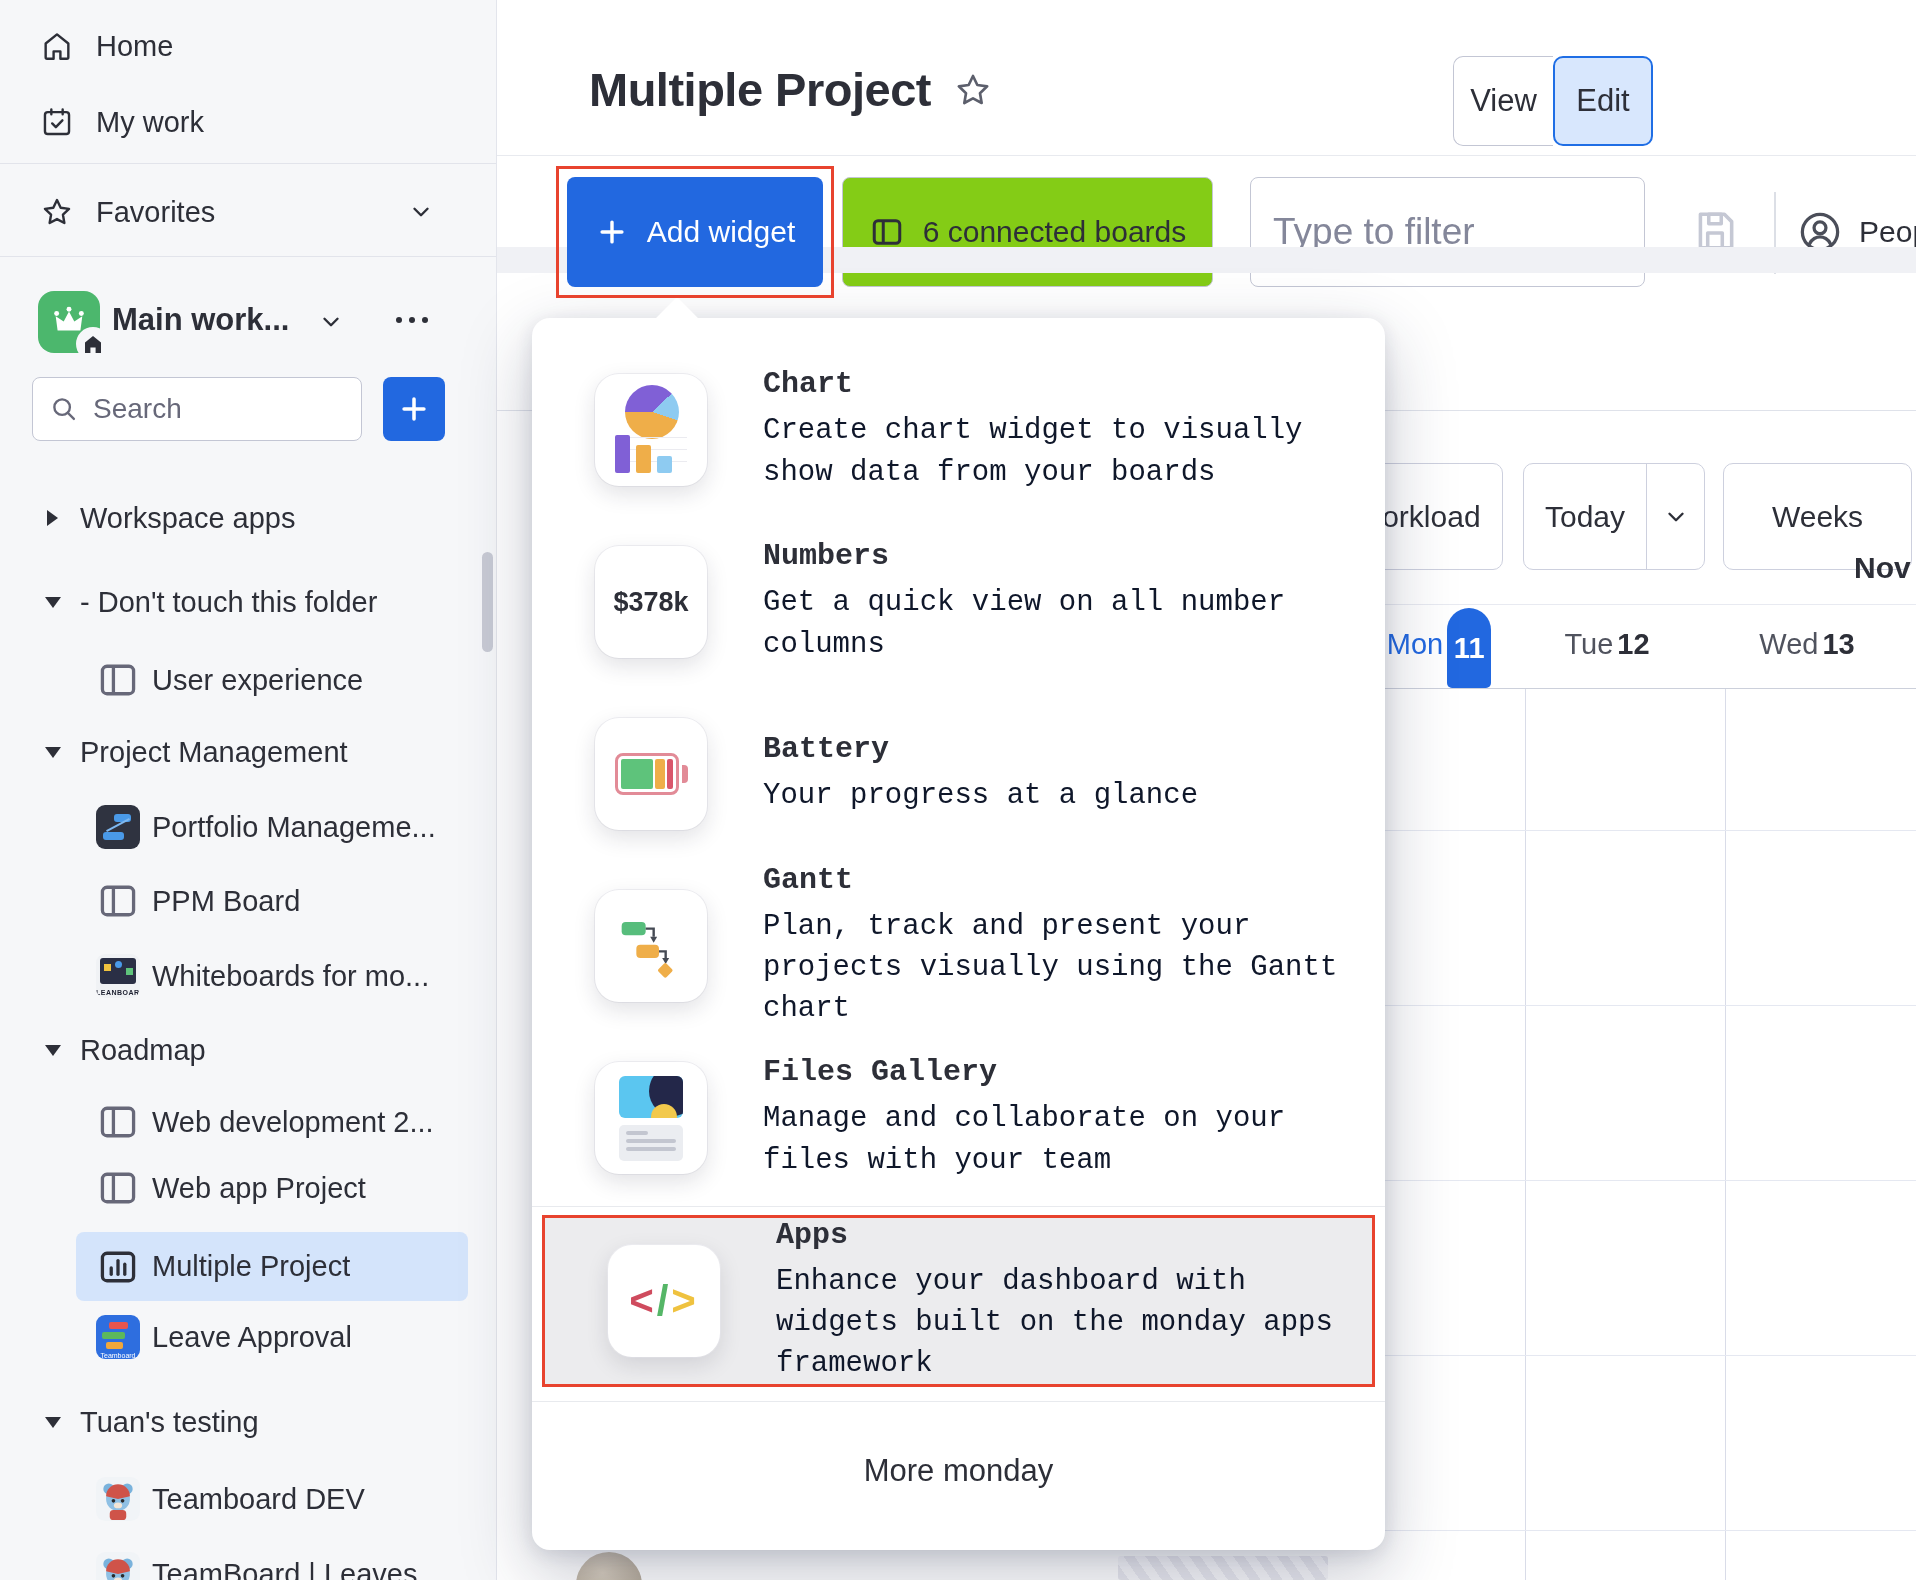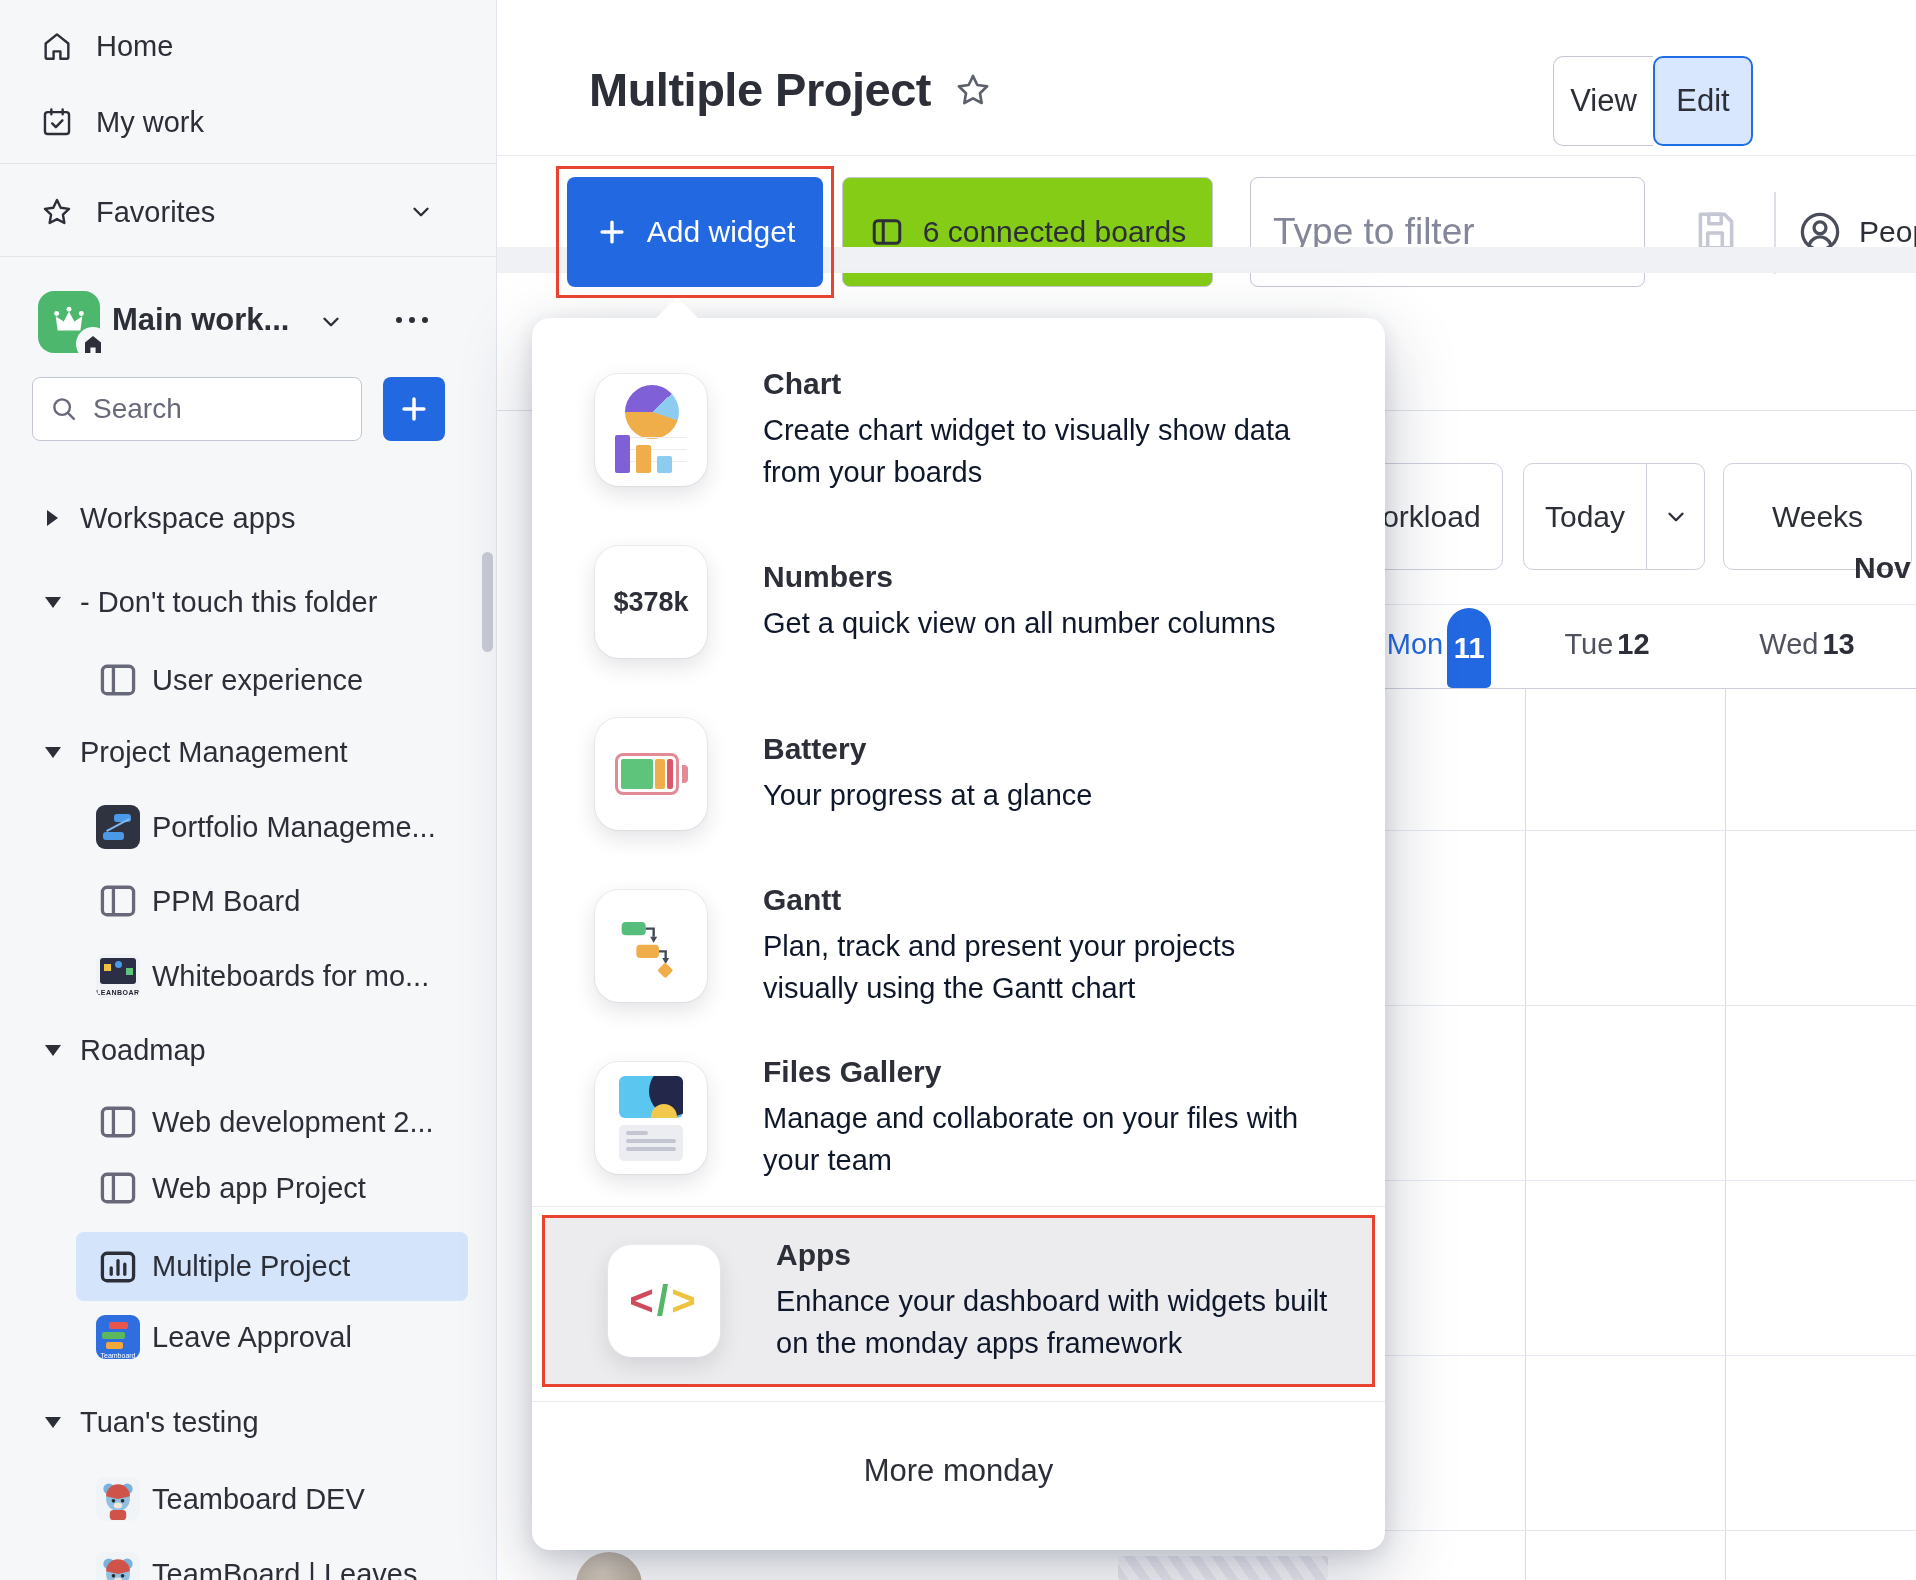--- a/index.html
+++ b/index.html
@@ -40,21 +40,21 @@
   .board-glyph { color:#676879; }
   .dash-glyph { color:#2d2f38; }
   .mini-app { border-radius:9px; position:relative; overflow:hidden; }
   .sb-scroll { position:absolute; left:482px; top:552px; width:11px; height:100px; border-radius:6px; background:#c8cad4; }
 
   
   #main { position:absolute; left:497px; top:0; width:1419px; height:1580px; background:#fff; overflow:hidden; z-index:1; }
   .title-row { position:absolute; left:92px; top:62px; display:flex; align-items:center; gap:22px; }
   .page-title { font-size:47px; font-weight:700; letter-spacing:-0.5px; }
   .hdr-border { position:absolute; top:155px; left:0; right:0; height:1px; background:#e8eaef; }
-  .toggle { position:absolute; left:1056px; top:56px; display:flex;border-radius:8px; }
+  .toggle { position:absolute; left:956px; top:56px; display:flex;border-radius:8px; }
   .tg-btn { width:100px; height:90px; display:flex; align-items:center; justify-content:center; font-size:31px; cursor:pointer; }
   .tg-view { background:#fff; border:1.5px solid #c3c6d4; border-right:none; border-radius:10px 0 0 10px; }
   .tg-edit { background:#d8e7fd; border:2px solid #1f6ee5; border-radius:10px; }
   .btn-outline { border:1.5px solid #c3c6d4; border-radius:8px; background:#84cc16; display:flex; align-items:center;
     justify-content:center; font-size:30px; color:#2d2f38; cursor:pointer; font-family:"Liberation Sans",sans-serif; }
   .connected { position:absolute; left:345px; top:177px; width:371px; height:110px; gap:18px; }
   .filter { position:absolute; left:753px; top:177px; width:395px; height:110px; border:1.5px solid #c3c6d4;
     border-radius:8px; display:flex; align-items:center; padding:0 22px; }
   .filter input { border:none; outline:none; flex:1; font-size:37px; color:#6d28d9; background:transparent;
     font-family:"Liberation Sans",sans-serif; }
@@ -92,21 +92,21 @@
     cursor:pointer; font-family:"Liberation Sans",sans-serif; }
 
   
   .menu-panel { position:absolute; left:532px; top:318px; width:853px; height:1232px; background:#fff; border-radius:18px;
     z-index:50; box-shadow:0 24px 70px rgba(32,38,70,.26), 0 4px 18px rgba(32,38,70,.12); padding-top:26px; }
   .menu-notch { position:absolute; left:128px; top:-14px; width:34px; height:34px; background:#fff; border-radius:4px;
     transform:rotate(45deg); }
   .menu-item { height:172px; display:flex; align-items:center; padding-left:63px; gap:56px; cursor:pointer; }
   .icon-card { width:112px; height:112px; background:#fff; border-radius:24px; flex:0 0 112px;
     box-shadow:0 8px 22px rgba(29,33,57,.13), 0 0 0 1px #f1f1f4; position:relative; overflow:hidden; }
-  .mi-text { width:575px; }
+  .mi-text { width:575px;font-family:Liberation Mono, monospace; }
   .mi-title { font-size:30px; font-weight:700; margin-bottom:9px; color:#2d2f38; }
   .mi-desc { font-size:29px; line-height:1.42; color:#0f172a; }
   .panel-div { height:1px; background:#e8eaee; margin-top:2px; }
   .apps-wrap { margin:8px 10px 0; border:3px solid #e8432e; }
   .apps-wrap .menu-item { height:166px; background:#ececee; }
   .menu-footer { height:138px; display:flex; align-items:center; justify-content:center; font-size:31px; cursor:pointer; }
 
   
   .pie { position:absolute; left:30px; top:11px; width:54px; height:54px; border-radius:50%;
     background:conic-gradient(from -90deg,#8060d6 0 38%,#8ecbf1 38% 55%,#efae49 55% 100%); }

